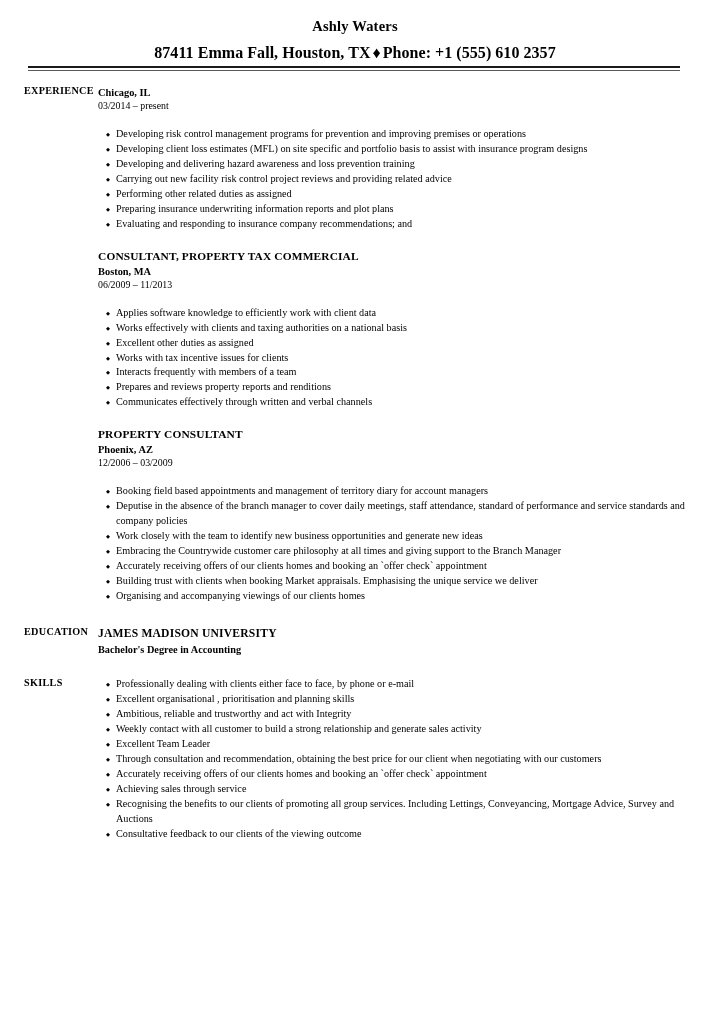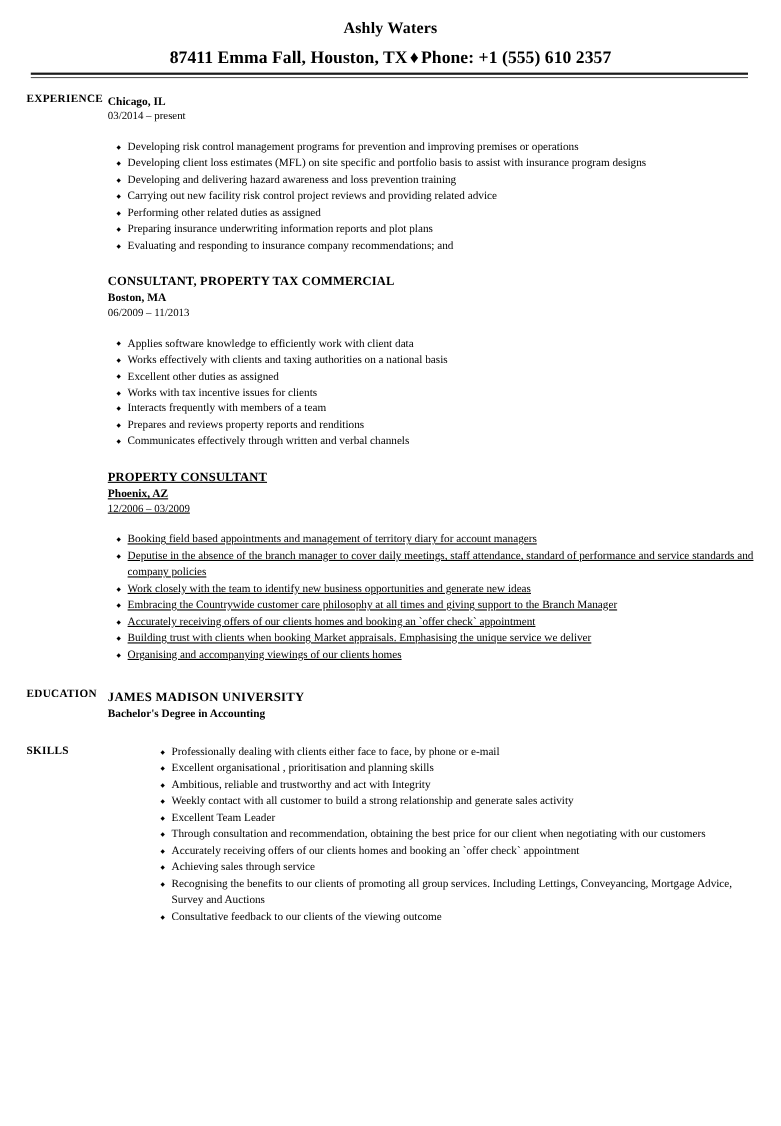--- a/index.html
+++ b/index.html
@@ -68,25 +68,25 @@
     line-height: 1.25;
   }
   .section-body {
     flex: 1 1 auto;
     padding-right: 22px;
     box-sizing: border-box;
   }
 
   #experience-section { margin-top: 14px; }
   #education-section { margin-top: 22px; }
-  #skills-section { margin-top: 20px; gap: 40px; }
+  #skills-section { margin-top: 20px; }
 
   
   .job { margin-bottom: 17px; }
-  .job:last-child { margin-bottom: 0; text-decoration: underline; }
+  .job:last-child { margin-bottom: 0; }
   .job-title {
     font-size: 11.4px;
     font-weight: bold;
     letter-spacing: 0.15px;
     line-height: 1.3;
   }
   .job-location {
     font-size: 10.4px;
     font-weight: bold;
     line-height: 1.35;

